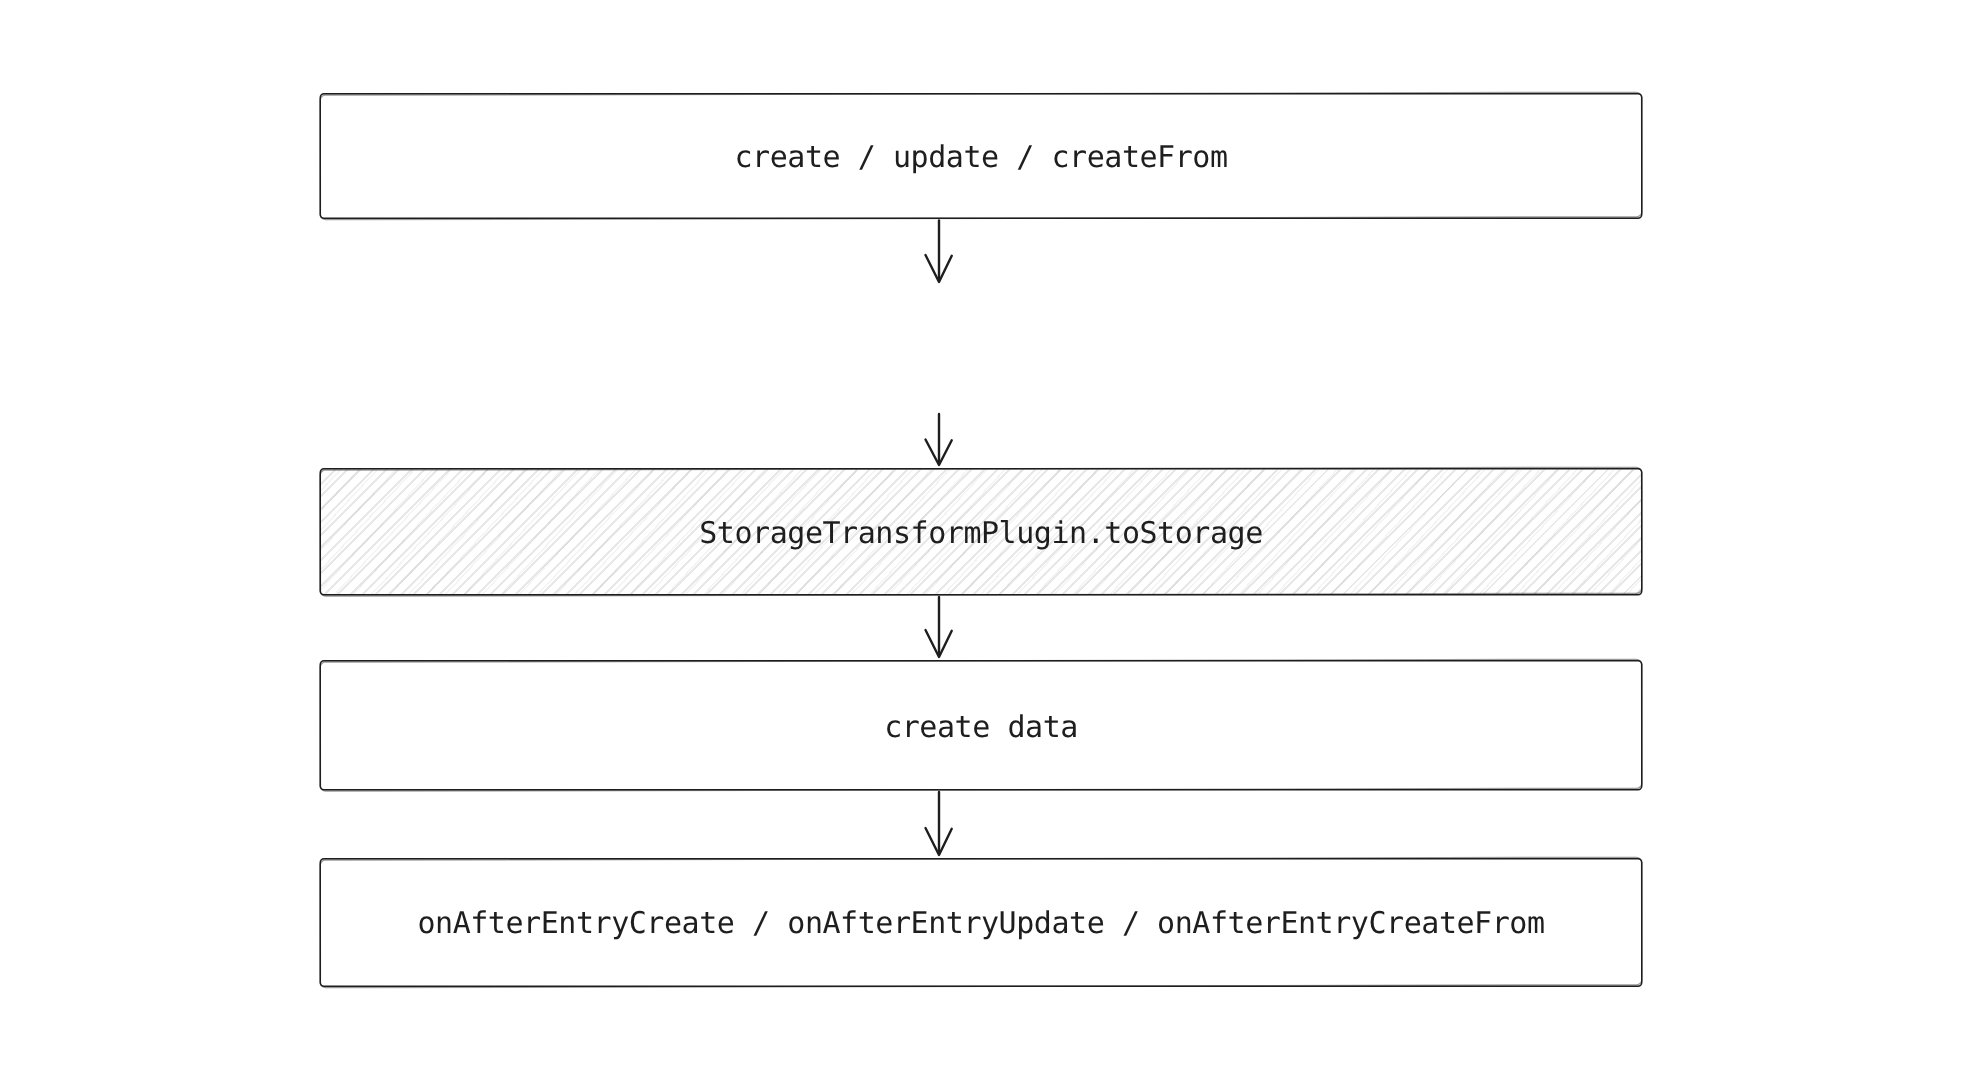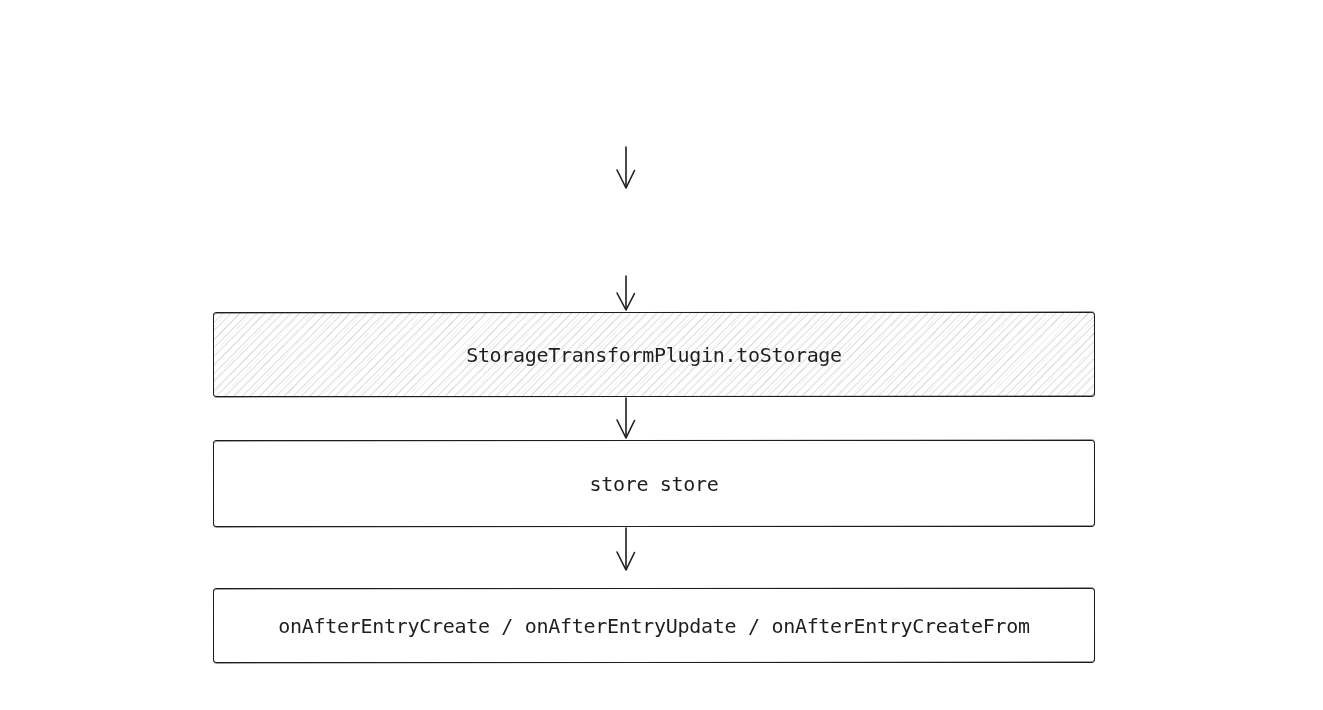--- a/index.html
+++ b/index.html
@@ -71,20 +71,23 @@
     fill: none;
     stroke-linecap: round;
     stroke-linejoin: round;
   }
 </style>
 </head>
 <body>
 
 <div class="canvas">
 
+  <div class="node" style="top:62px;height:84px">
+    <span class="node-label">create / update / createFrom</span>
+  </div>
 
   <svg class="arrow" style="top:146px;height:44px" viewBox="0 0 26 44" aria-hidden="true">
     <line x1="13" y1="1" x2="13" y2="41"></line>
     <polyline points="4,24 13,42 21.5,24.5"></polyline>
   </svg>
 
 
   <svg class="arrow" style="top:275px;height:37px" viewBox="0 0 26 37" aria-hidden="true">
     <line x1="13" y1="1" x2="13" y2="34"></line>
     <polyline points="4,18 13,35 21.5,18.5"></polyline>
@@ -93,25 +96,25 @@
   <div class="node hatched" style="top:312px;height:85px">
     <span class="node-label">StorageTransformPlugin.toStorage</span>
   </div>
 
   <svg class="arrow" style="top:397px;height:43px" viewBox="0 0 26 43" aria-hidden="true">
     <line x1="13" y1="1" x2="13" y2="40"></line>
     <polyline points="4,23 13,41 21.5,23.5"></polyline>
   </svg>
 
   <div class="node" style="top:440px;height:87px">
-    <span class="node-label">store store</span>
+    <span class="node-label">create data</span>
   </div>
 
   <svg class="arrow" style="top:527px;height:45px" viewBox="0 0 26 45" aria-hidden="true">
     <line x1="13" y1="1" x2="13" y2="42"></line>
     <polyline points="4,25 13,43 21.5,25.5"></polyline>
   </svg>
 
-  <div class="node" style="top:588px;height:75px">
+  <div class="node" style="top:572px;height:86px">
     <span class="node-label">onAfterEntryCreate / onAfterEntryUpdate / onAfterEntryCreateFrom</span>
   </div>
 
 </div>
 
 </body></html>

